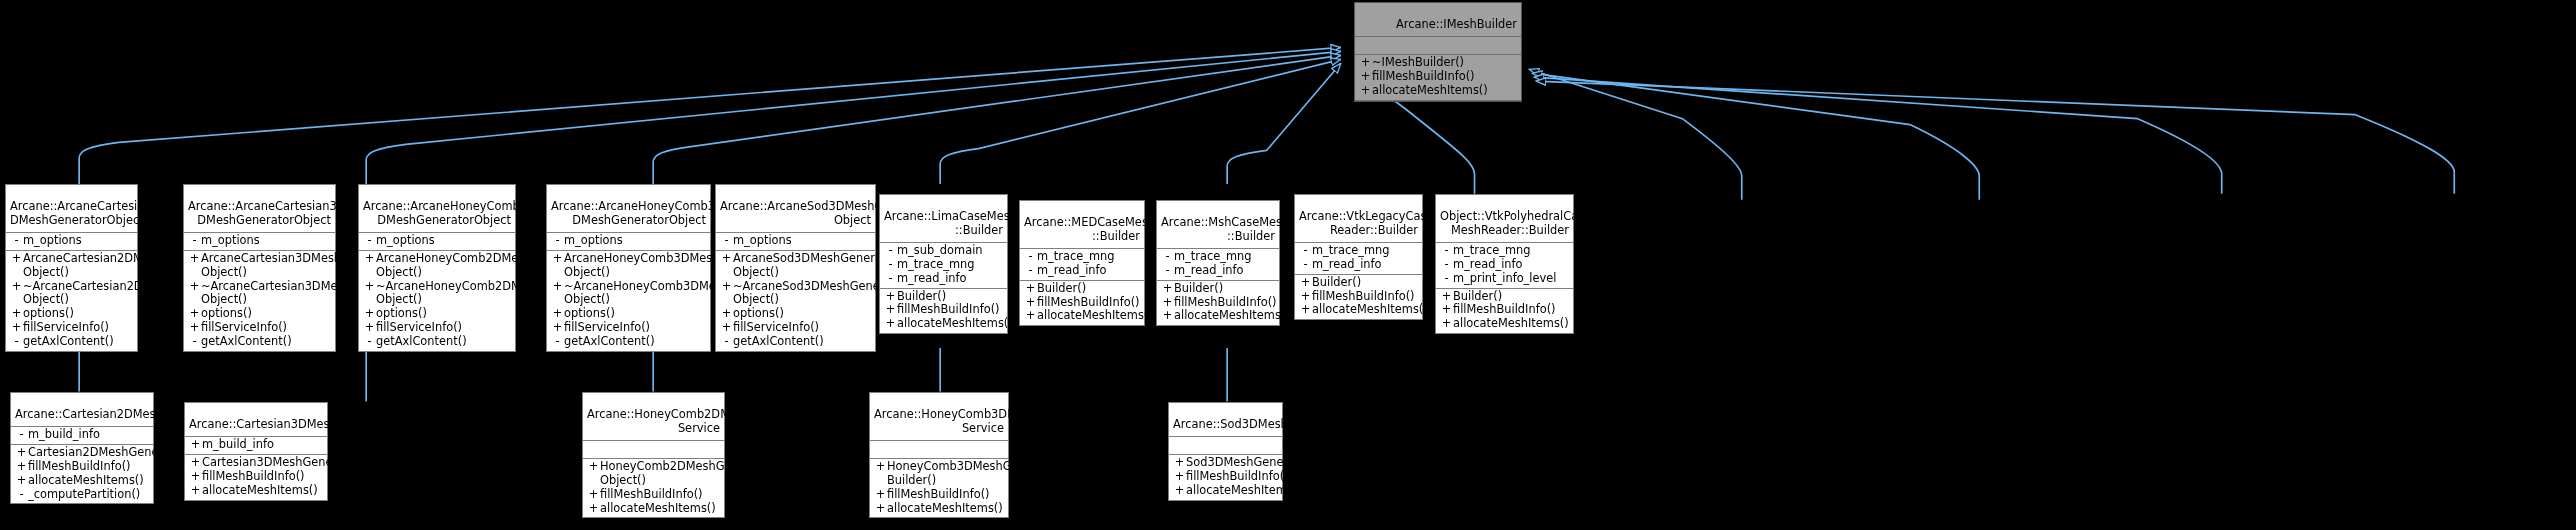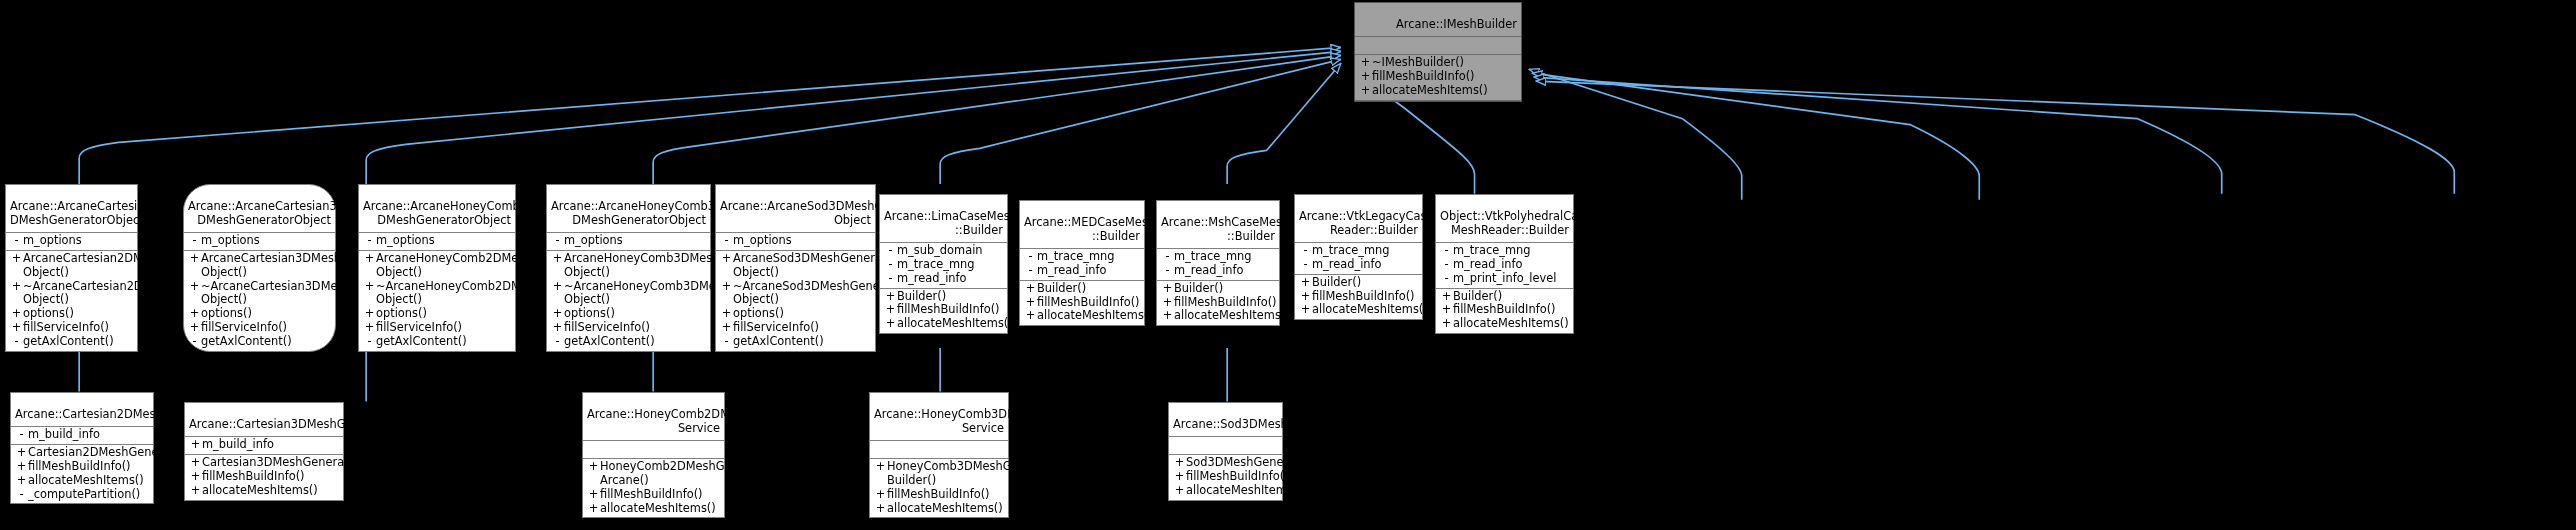--- a/index.html
+++ b/index.html
@@ -119,21 +119,21 @@
       <div class="row"><span class="vis">+</span><span class="mem">ArcaneCartesian2DMeshGenerator
 Object()</span></div>
       <div class="row"><span class="vis">+</span><span class="mem">~ArcaneCartesian2DMeshGenerator
 Object()</span></div>
       <div class="row"><span class="vis">+</span><span class="mem">options()</span></div>
       <div class="row"><span class="vis">+</span><span class="mem">fillServiceInfo()</span></div>
       <div class="row"><span class="vis">-</span><span class="mem">getAxlContent()</span></div>
     </div>
   </div>
 
-  <div class="node" style="left:183px;top:184px;width:153px;border-radius:27px;">
+  <div class="node" style="left:183px;top:184px;width:153px;">
     <div class="title">Arcane::ArcaneCartesian3
 DMeshGeneratorObject</div>
     <div class="sect">
       <div class="row"><span class="vis">-</span><span class="mem">m_options</span></div>
     </div>
     <div class="sect last">
       <div class="row"><span class="vis">+</span><span class="mem">ArcaneCartesian3DMeshGenerator
 Object()</span></div>
       <div class="row"><span class="vis">+</span><span class="mem">~ArcaneCartesian3DMeshGenerator
 Object()</span></div>
@@ -272,39 +272,39 @@
       <div class="row"><span class="vis">-</span><span class="mem">m_build_info</span></div>
     </div>
     <div class="sect last">
       <div class="row"><span class="vis">+</span><span class="mem">Cartesian2DMeshGenerator()</span></div>
       <div class="row"><span class="vis">+</span><span class="mem">fillMeshBuildInfo()</span></div>
       <div class="row"><span class="vis">+</span><span class="mem">allocateMeshItems()</span></div>
       <div class="row"><span class="vis">-</span><span class="mem">_computePartition()</span></div>
     </div>
   </div>
 
-  <div class="node" style="left:184px;top:402px;width:160px;">
+  <div class="node" style="left:184px;top:402px;width:144px;">
     <div class="title">Arcane::Cartesian3DMeshGenerator</div>
     <div class="sect">
       <div class="row"><span class="vis">+</span><span class="mem">m_build_info</span></div>
     </div>
     <div class="sect last">
       <div class="row"><span class="vis">+</span><span class="mem">Cartesian3DMeshGenerator()</span></div>
       <div class="row"><span class="vis">+</span><span class="mem">fillMeshBuildInfo()</span></div>
       <div class="row"><span class="vis">+</span><span class="mem">allocateMeshItems()</span></div>
     </div>
   </div>
 
   <div class="node" style="left:582px;top:392px;width:143px;">
     <div class="title">Arcane::HoneyComb2DMeshGenerator
 Service</div>
     <div class="sect empty"></div>
     <div class="sect last">
       <div class="row"><span class="vis">+</span><span class="mem">HoneyComb2DMeshGenerator
-Arcane()</span></div>
+Object()</span></div>
       <div class="row"><span class="vis">+</span><span class="mem">fillMeshBuildInfo()</span></div>
       <div class="row"><span class="vis">+</span><span class="mem">allocateMeshItems()</span></div>
     </div>
   </div>
 
   <div class="node" style="left:869px;top:392px;width:140px;">
     <div class="title">Arcane::HoneyComb3DMeshGenerator
 Service</div>
     <div class="sect empty"></div>
     <div class="sect last">

